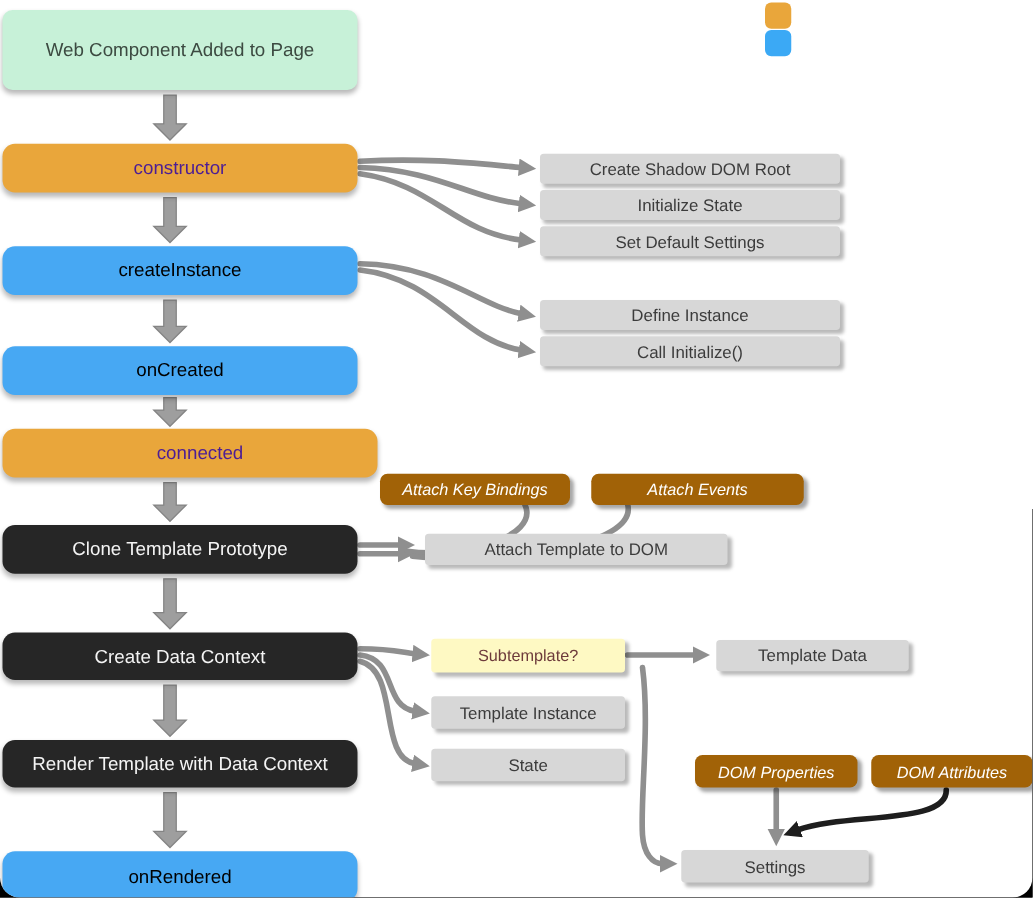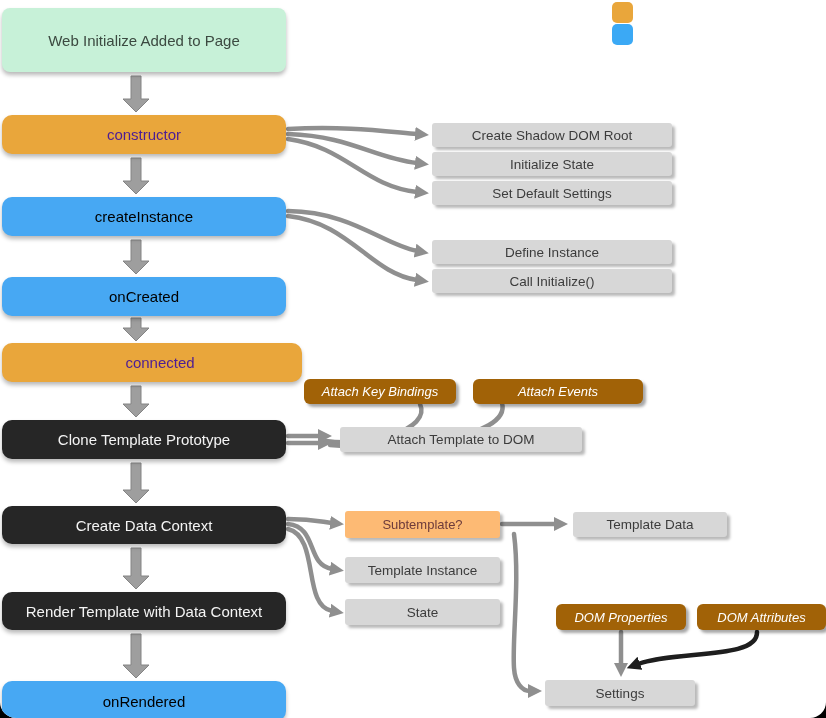--- a/index.html
+++ b/index.html
@@ -18,21 +18,21 @@
   #n1{top:115px;height:39px;}
   #n2{top:197px;height:39px;}
   #n3{top:277px;height:39px;}
   #n4{top:343px;height:39px;padding-left:16px;}
   #n5{top:420px;height:39px;}
   #n6{top:506px;height:38px;text-align:right;}
   #n7{top:592px;height:38px;}
   #n8{top:681px;height:40px;}
   
   .gray{background:#d7d7d7;color:#3c3c3c;border-radius:3px;font-size:13.5px;box-shadow:3px 3px 3px rgba(0,0,0,0.28);}
-  .pink{background:#fdba74;color:#6d3b3b;border-radius:3px;font-size:13px;box-shadow:3px 3px 3px rgba(0,0,0,0.28);}
+  .pink{background:#fef9c3;color:#6d3b3b;border-radius:3px;font-size:13px;box-shadow:3px 3px 3px rgba(0,0,0,0.28);}
   .darksm{background:#a16207;color:#ffffff;border-radius:6px;font-size:13px;box-shadow:3px 3px 3px rgba(0,0,0,0.35);font-style:italic;}
   #t0{left:432px;top:123px;width:240px;height:24px;}
   #t1{left:432px;top:152px;width:240px;height:24px;}
   #t2{left:432px;top:181px;width:240px;height:24px;}
   #t3{left:432px;top:240px;width:240px;height:24px;}
   #t4{left:432px;top:269px;width:240px;height:24px;}
   #ak{left:304px;top:379px;width:152px;height:25px;}
   #ae{left:473px;top:379px;width:170px;height:25px;}
   #at{left:340px;top:427px;width:242px;height:25px;}
   #su{left:345px;top:511px;width:155px;height:27px;}
@@ -96,21 +96,21 @@
       <path d="M502,524 L556,524" marker-end="url(#mA)"></path>
 
       <path d="M514,534 C520,580 512,640 514,668 C515,683 522,691 530,691" marker-end="url(#mA)"></path>
 
       <path d="M621,632 L621,665" marker-end="url(#mA)"></path>
 
       <path d="M757,632 C758,660 676,650 638,664" stroke="#1e1e1e" marker-end="url(#mD)"></path>
     </g>
   </svg>
 
-  <div id="n0" class="node main green">Web Initialize Added to Page</div>
+  <div id="n0" class="node main green">Web Component Added to Page</div>
   <div id="n1" class="node main orange">constructor</div>
   <div id="n2" class="node main blue">createInstance</div>
   <div id="n3" class="node main blue">onCreated</div>
   <div id="n4" class="node main orange">connected</div>
   <div id="n5" class="node main darkmain">Clone Template Prototype</div>
   <div id="n6" class="node main darkmain">Create Data Context</div>
   <div id="n7" class="node main darkmain">Render Template with Data Context</div>
   <div id="n8" class="node main blue">onRendered</div>
 
   <div id="t0" class="node gray">Create Shadow DOM Root</div>

